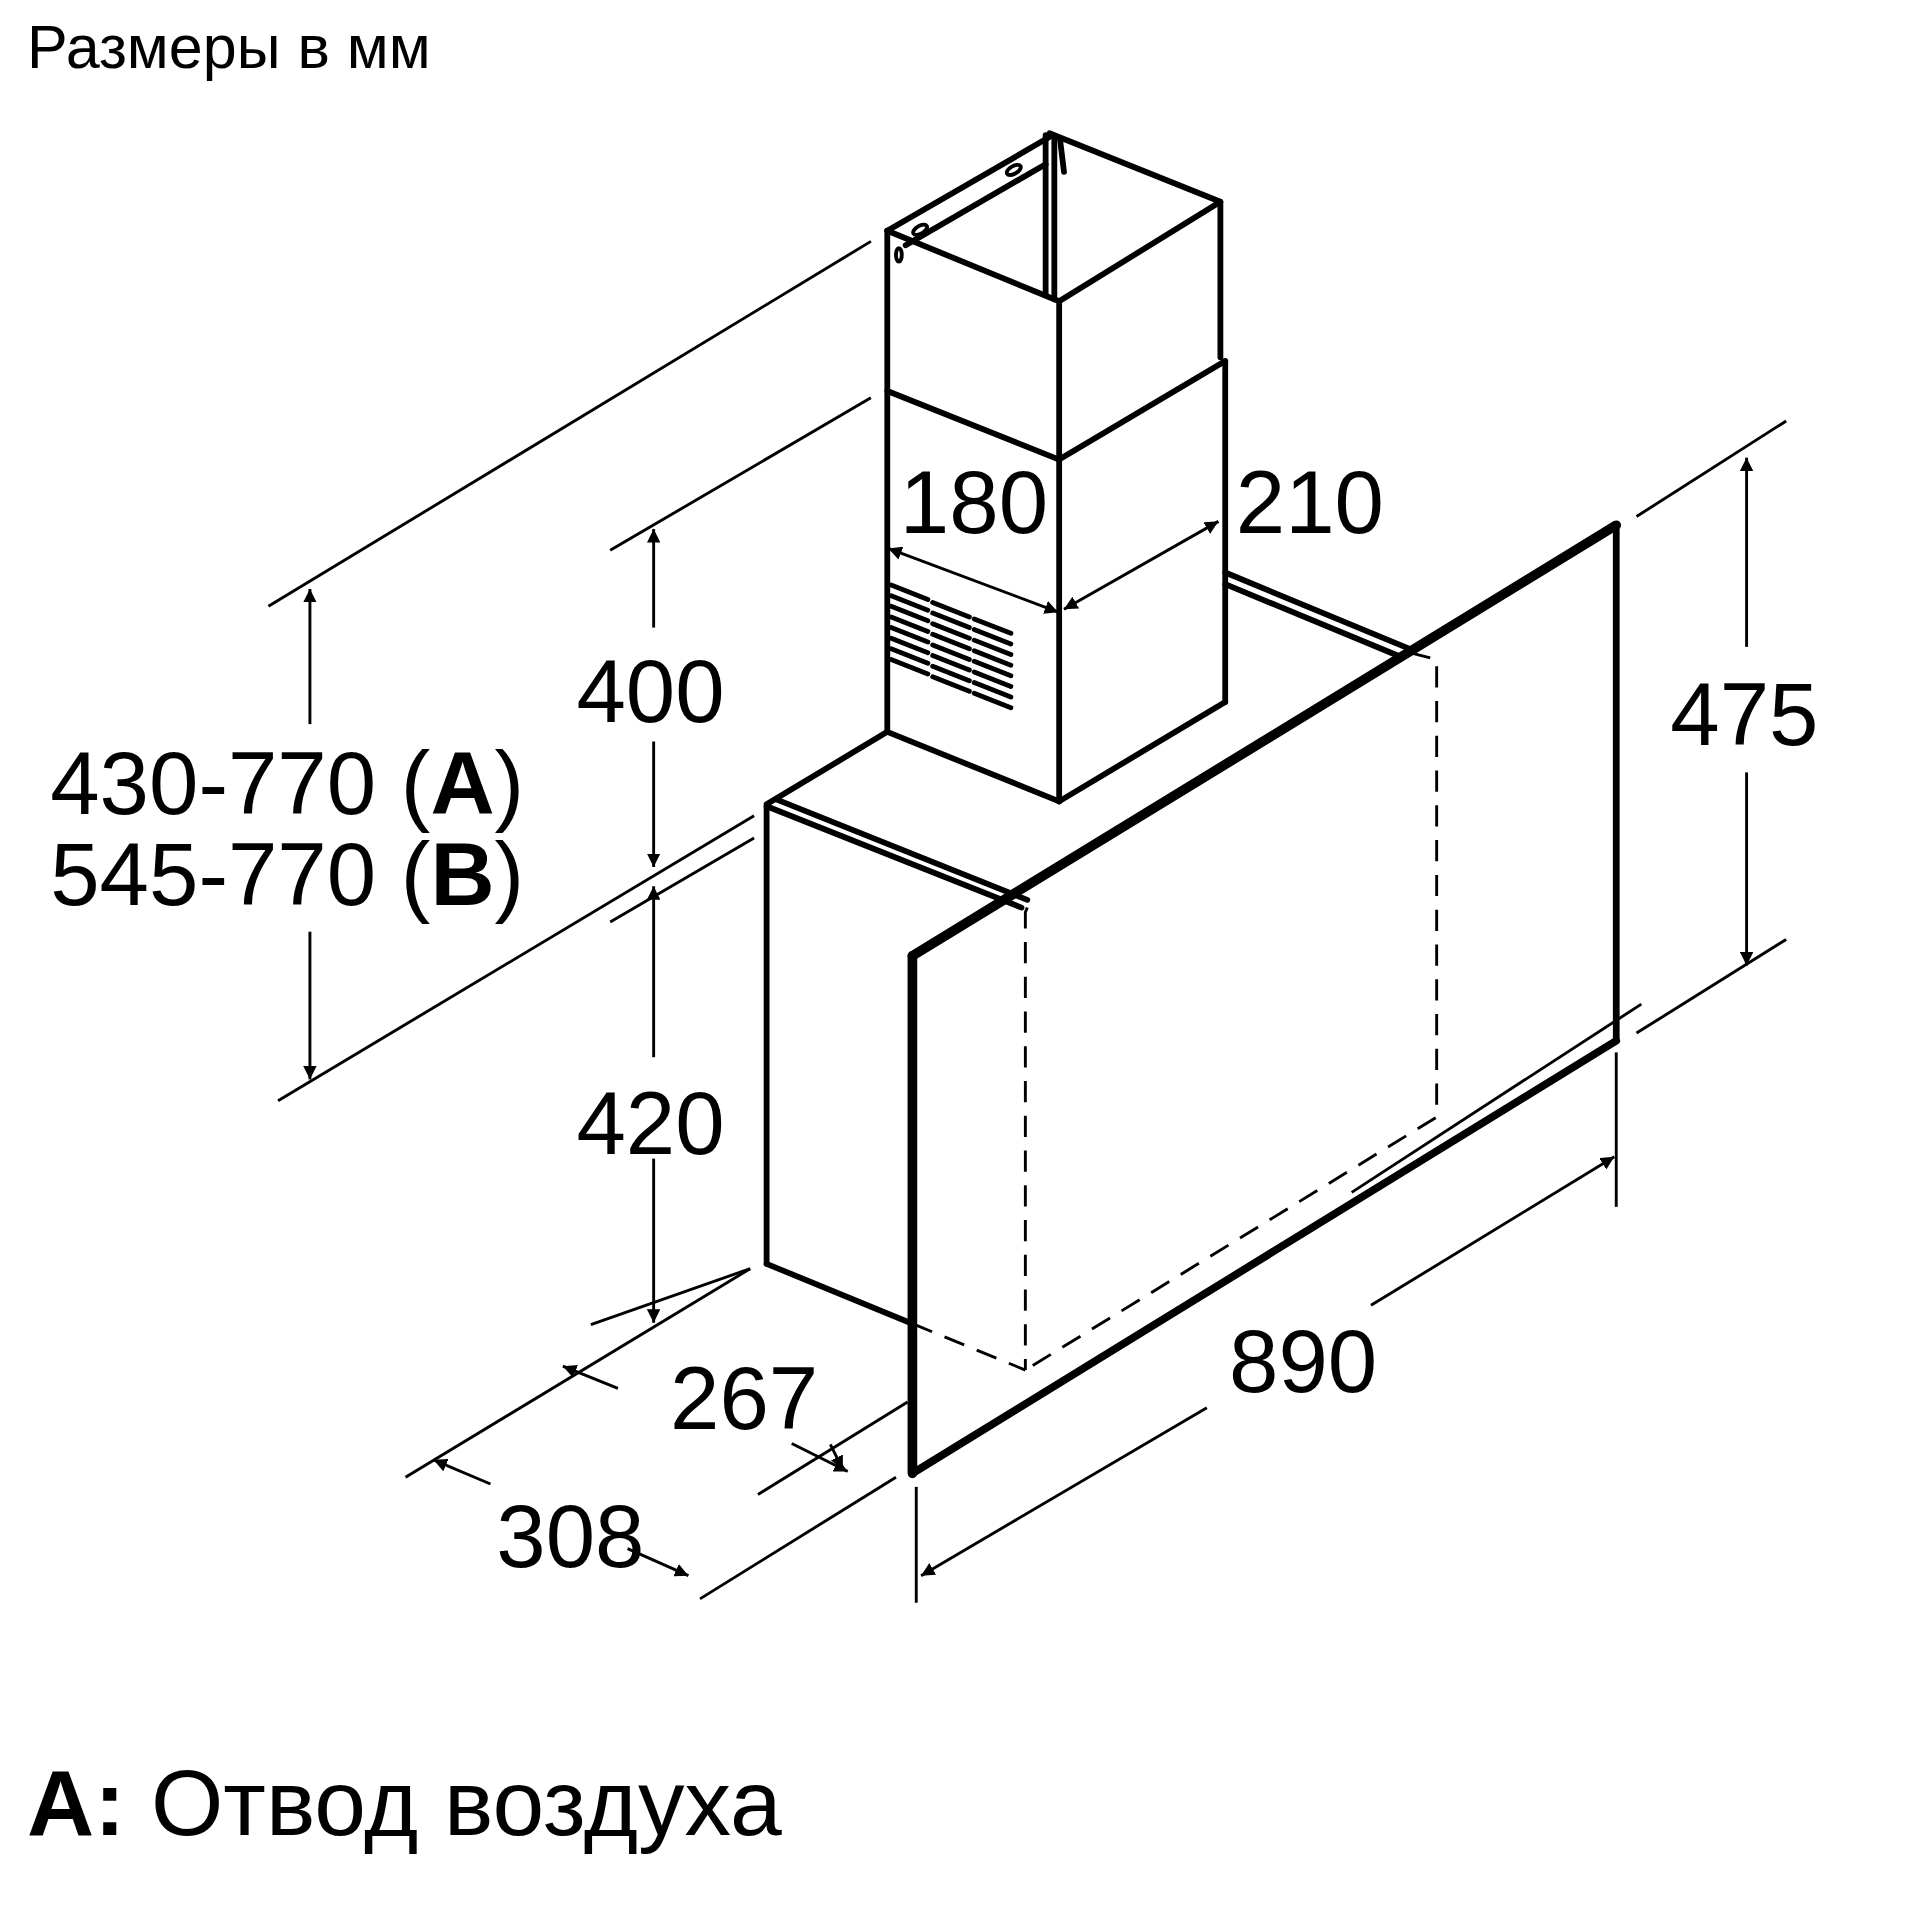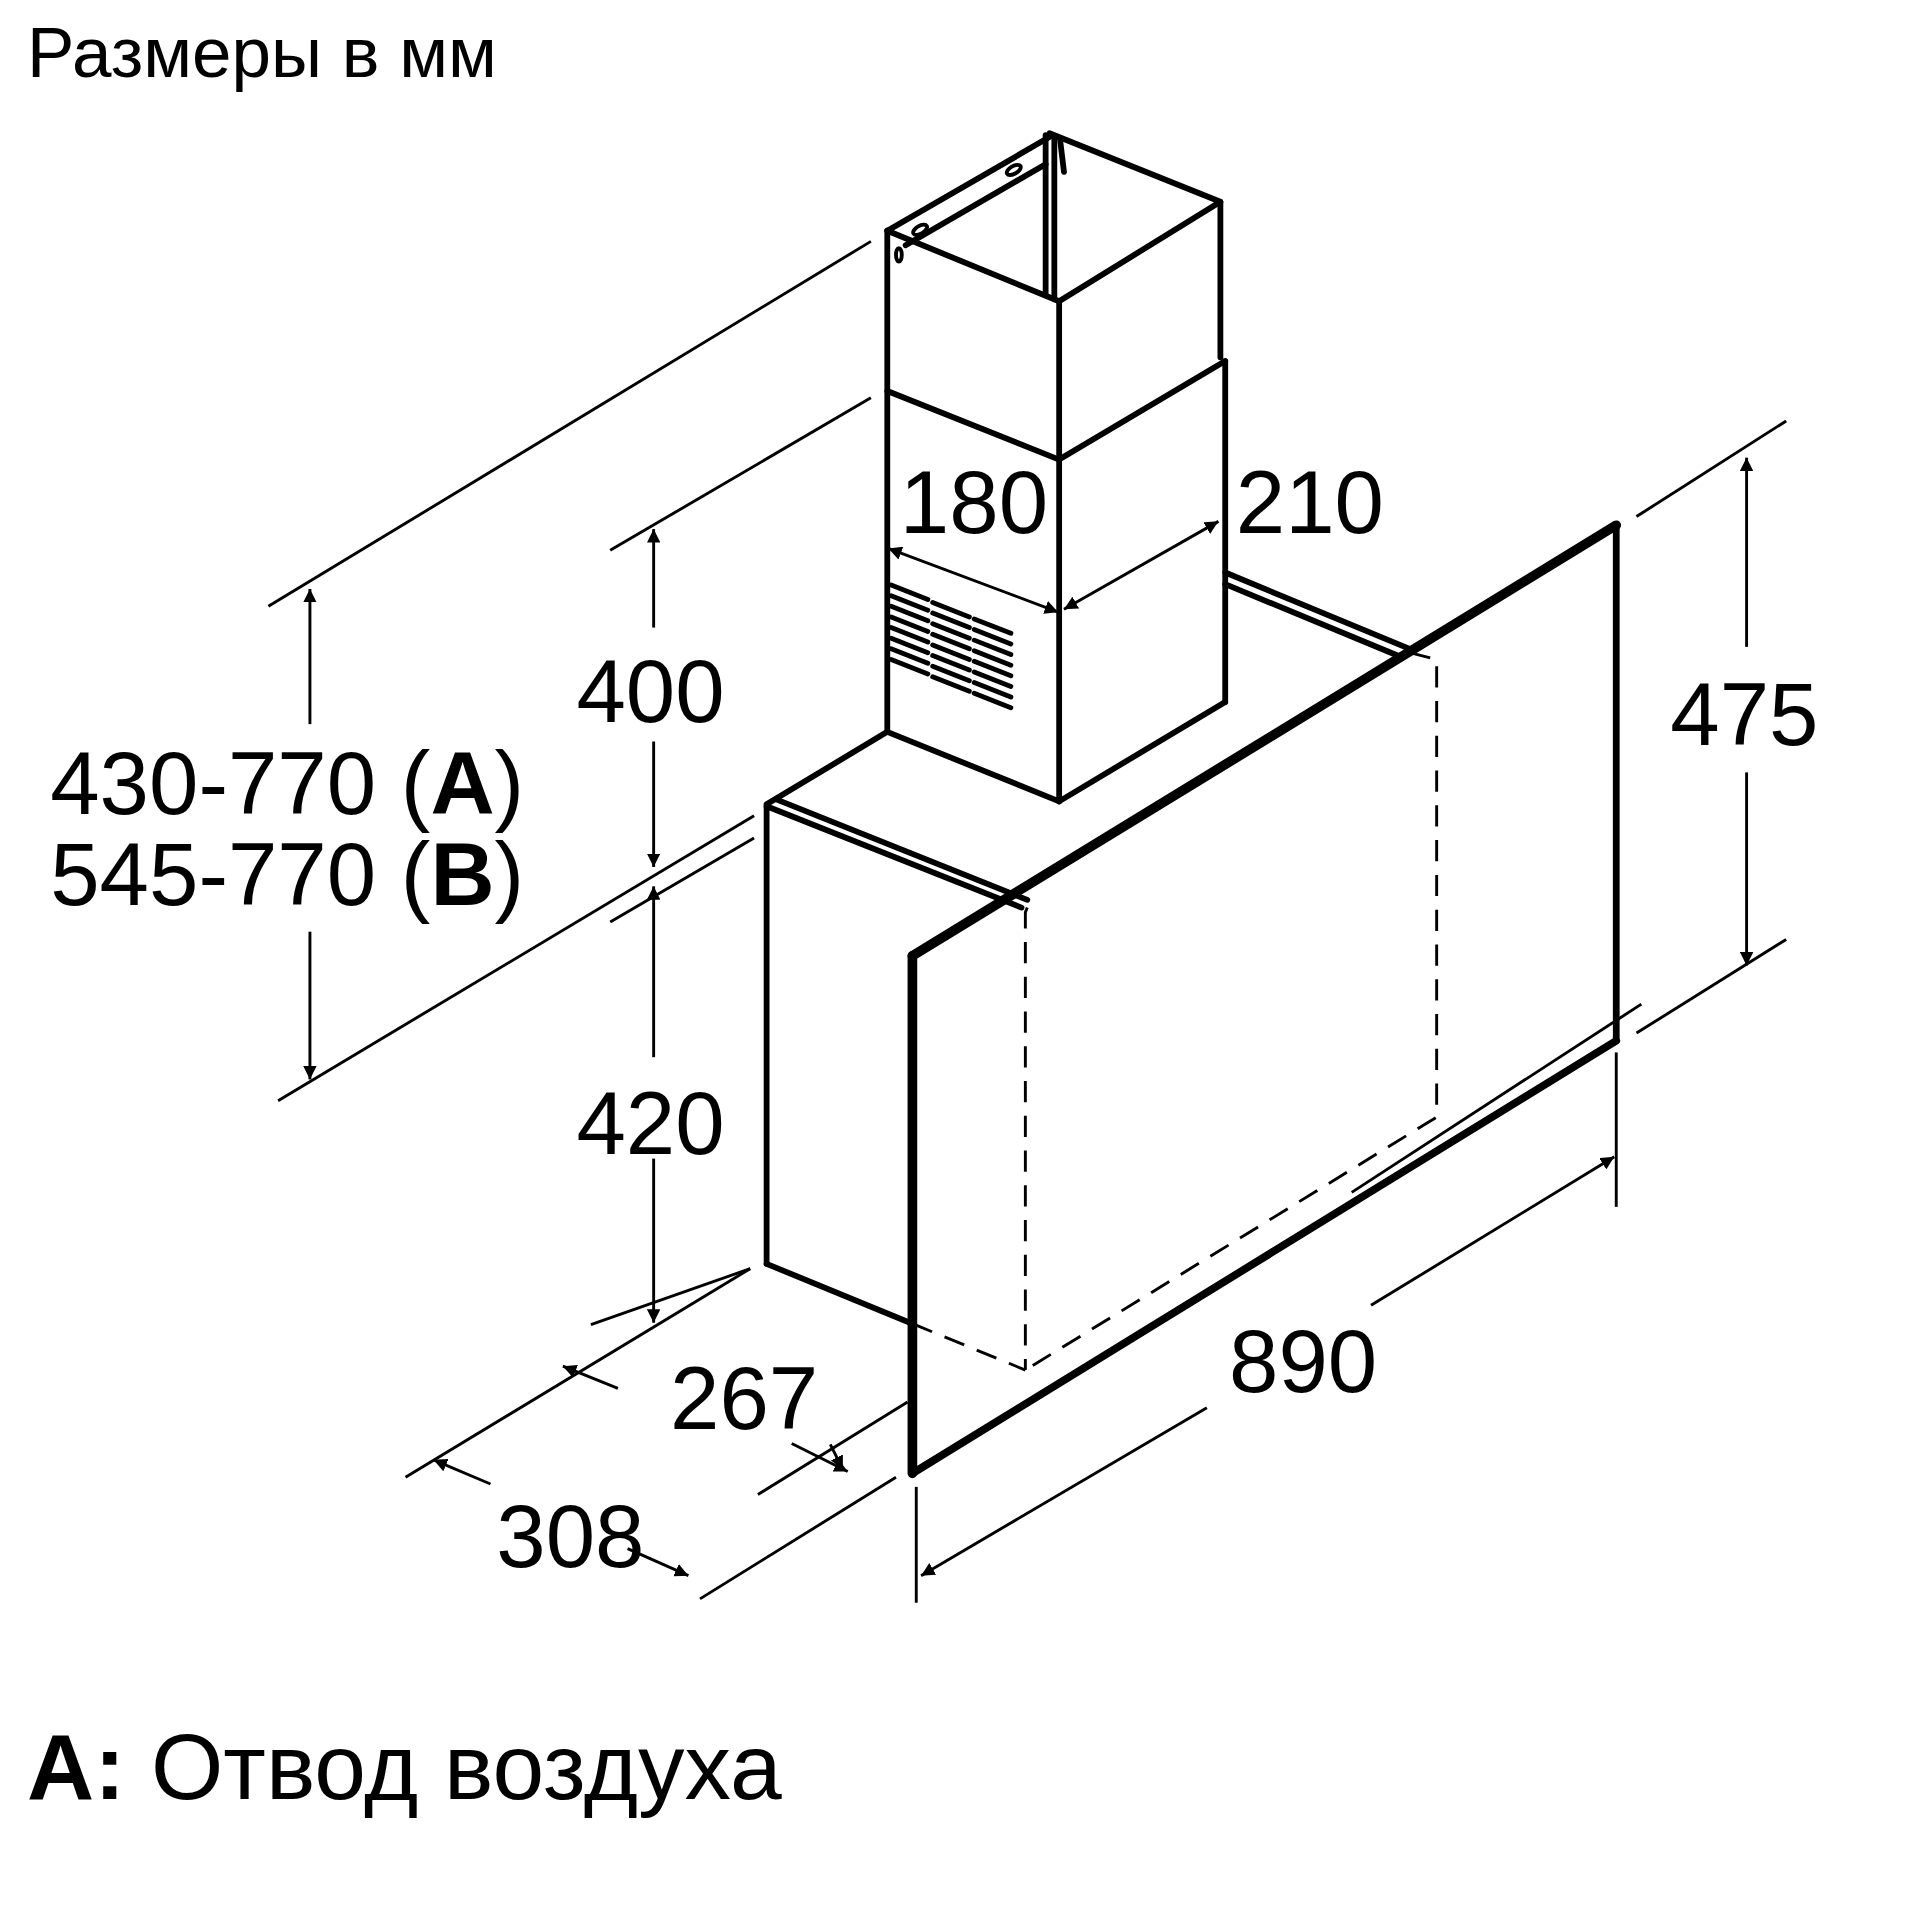--- a/index.html
+++ b/index.html
@@ -1,18 +1,18 @@
 <!DOCTYPE html>
 <html><head>
 <meta charset="utf-8">
 <style>
   html, body { margin: 0; padding: 0; background: #ffffff; }
   body { width: 1931px; height: 1931px; position: relative; overflow: hidden; font-family: "Liberation Sans", sans-serif; color: #000; }
-  .title { position: absolute; left: 27px; top: 17.4px; font-size: 71px; line-height: 1; font-weight: normal; }
-  .legend { position: absolute; left: 27px; top: 1720px; font-size: 93px; line-height: 1.02; }
+  .title { position: absolute; left: 27px; top: 17.4px; font-size: 61px; line-height: 1; font-weight: normal; }
+  .legend { position: absolute; left: 27px; top: 1756px; font-size: 93px; line-height: 1.02; }
   .legend-row { white-space: nowrap; }
   .legend-key { font-weight: bold; }
   svg { position: absolute; left: 0; top: 0; }
   .dim { font-family: "Liberation Sans", sans-serif; font-size: 92px; fill: #000; }
   .dim-bold { font-weight: bold; }
 </style>
 </head>
 <body>
 
 <div class="title">Размеры в мм</div>

